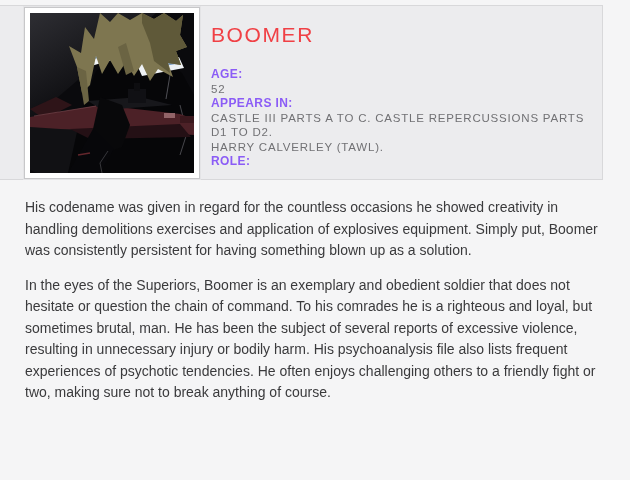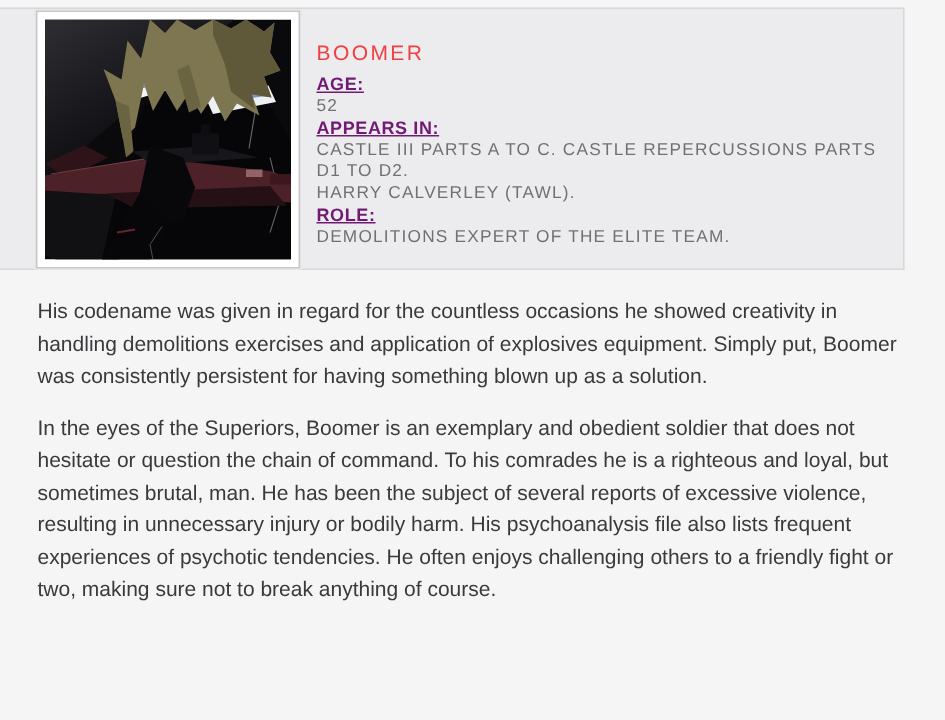--- a/index.html
+++ b/index.html
@@ -32,33 +32,32 @@
   }
   .portrait-frame svg { display: block; }
   .info-text {
     position: absolute;
     left: 222px;
     top: 17px;
     right: 16px;
   }
   .char-name {
     color: #f04045;
-    font-size: 14px;
+    font-size: 21px;
     font-weight: 400;
     letter-spacing: 1.6px;
     line-height: 24px;
-    margin-bottom: 2px;
+    margin-bottom: 20px;
   }
   .field-label {
     font-size: 12px;
     font-weight: bold;
-    color: #701a75;
+    color: #8b5cf6;
     letter-spacing: 0.4px;
     line-height: 14.5px;
-    text-decoration: underline;
   }
   .field-value {
     font-size: 11.5px;
     color: #717174;
     letter-spacing: 0.8px;
     line-height: 14.5px;
   }
   .bio {
     position: absolute;
     left: 25px;
@@ -133,21 +132,20 @@
       </div>
       <div>
         <div class="field-label">APPEARS IN:</div>
         <div class="field-value">CASTLE III PARTS A TO C. CASTLE REPERCUSSIONS PARTS D1 TO D2.</div>
       </div>
       <div>
         <div class="field-value">HARRY CALVERLEY (TAWL).</div>
       </div>
       <div>
         <div class="field-label">ROLE:</div>
-        <div class="field-value">DEMOLITIONS EXPERT OF THE ELITE TEAM.</div>
       </div>
     </div>
   </div>
 
   <div class="bio">
     <p>His codename was given in regard for the countless occasions he showed creativity in handling demolitions exercises and application of explosives equipment. Simply put, Boomer was consistently persistent for having something blown up as a solution.</p>
     <p>In the eyes of the Superiors, Boomer is an exemplary and obedient soldier that does not hesitate or question the chain of command. To his comrades he is a righteous and loyal, but sometimes brutal, man. He has been the subject of several reports of excessive violence, resulting in unnecessary injury or bodily harm. His psychoanalysis file also lists frequent experiences of psychotic tendencies. He often enjoys challenging others to a friendly fight or two, making sure not to break anything of course.</p>
   </div>
 
 </div>

